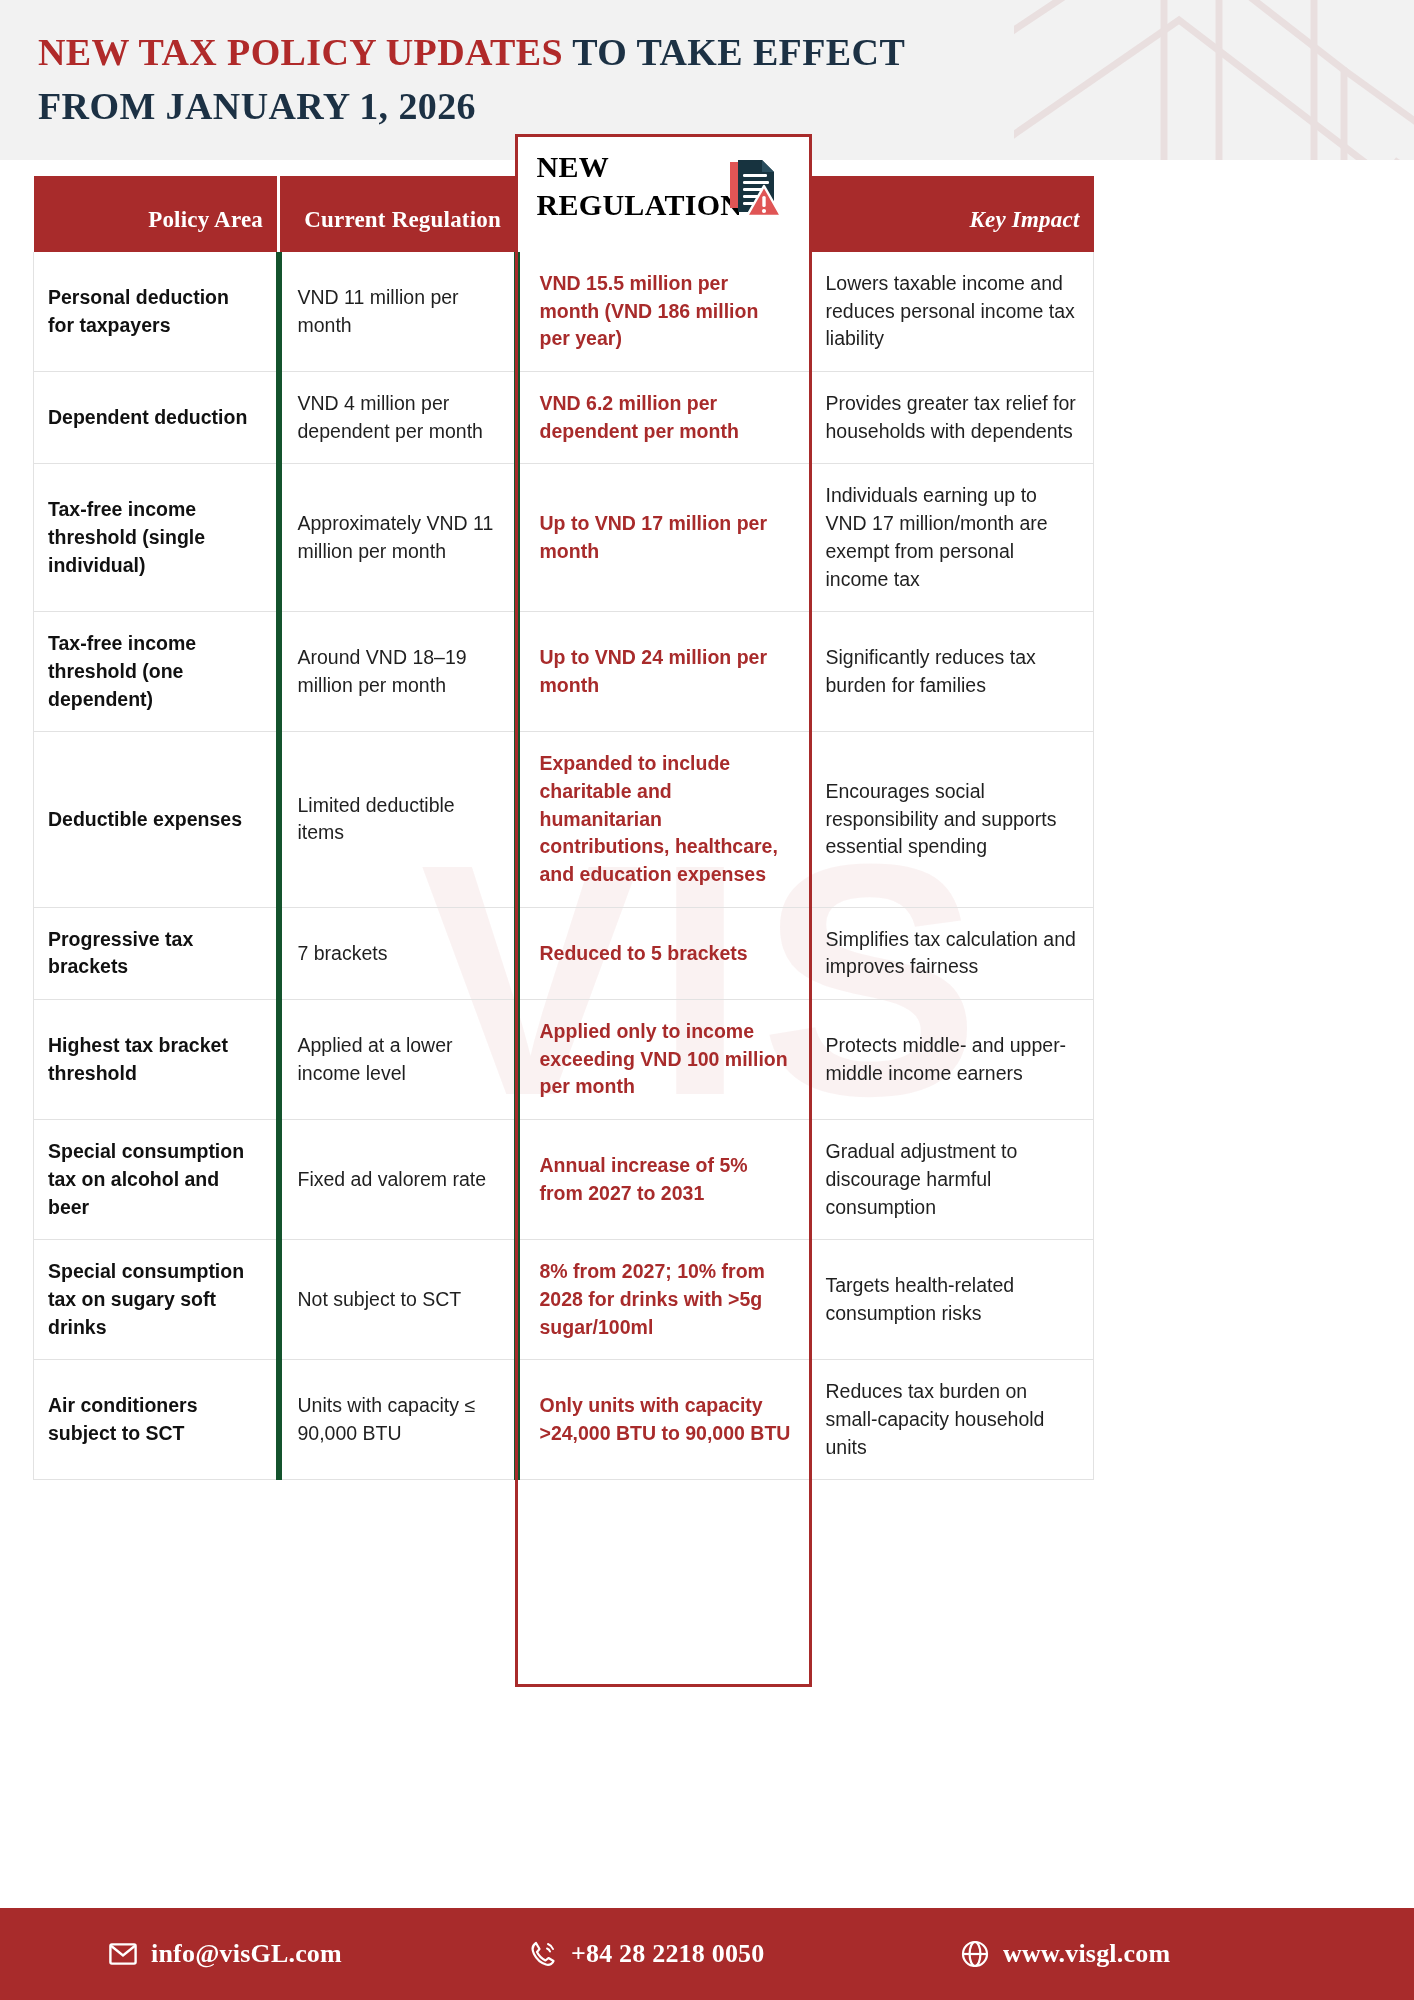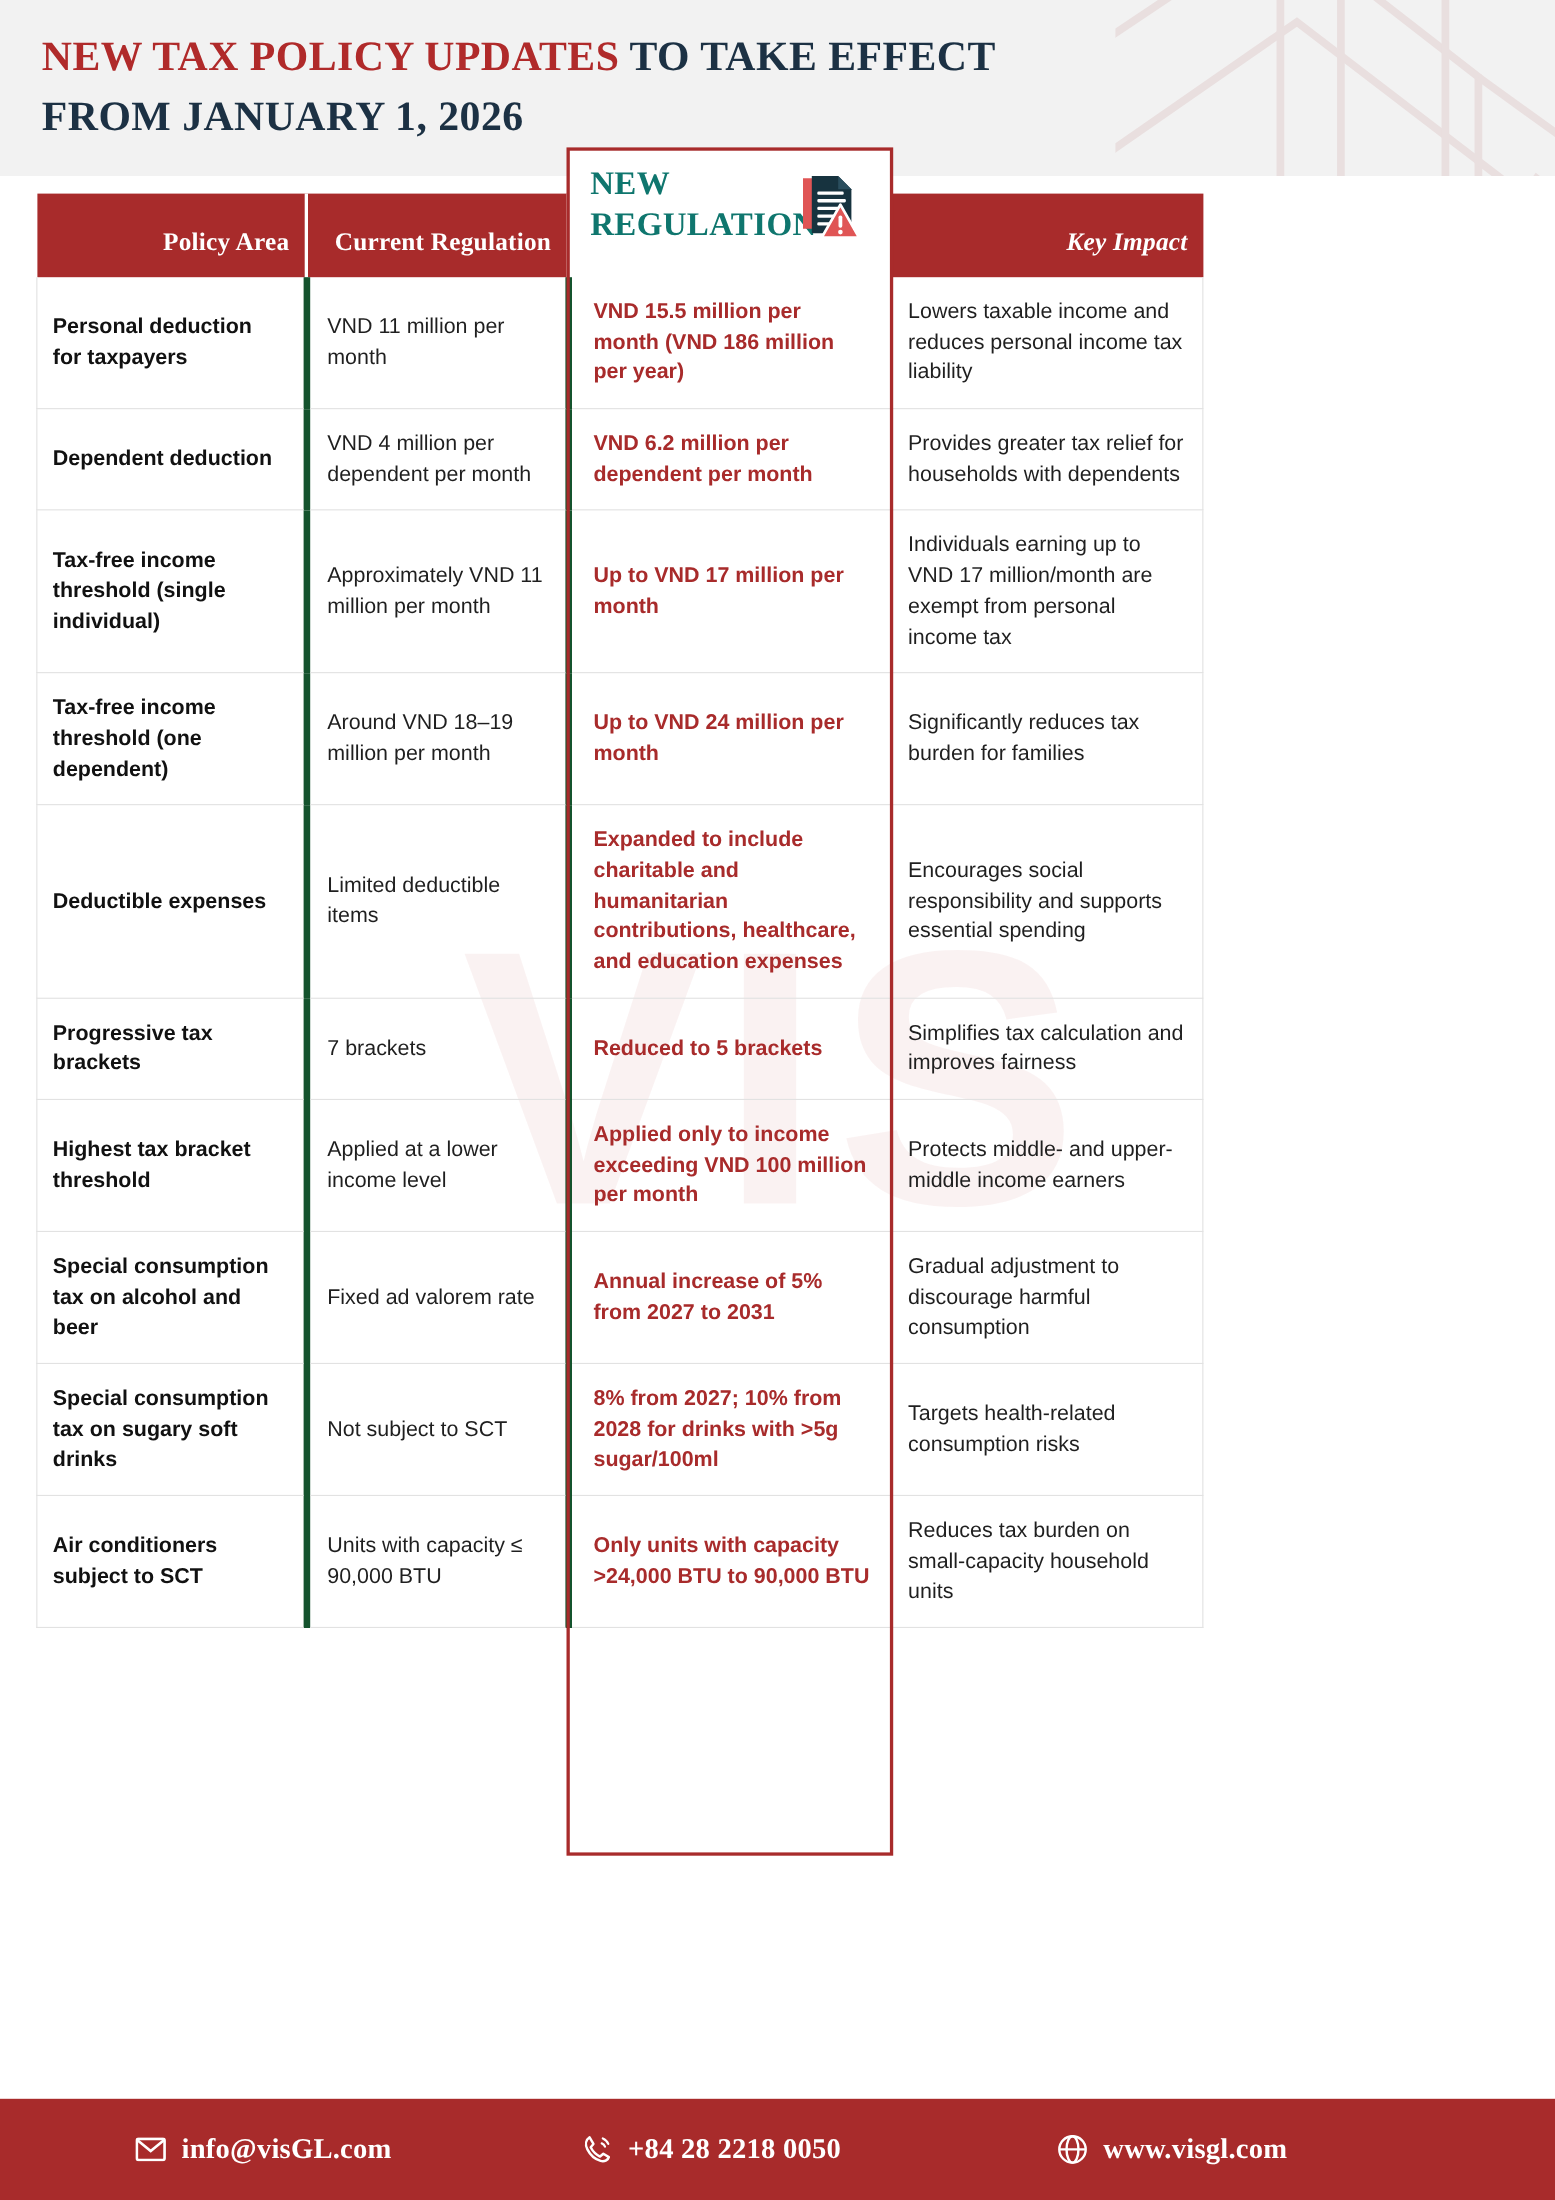--- a/index.html
+++ b/index.html
@@ -168,21 +168,21 @@
   }
   .hl-title {
     position: absolute;
     left: 498px;
     top: -26px;
     z-index: 6;
     font-family: "Liberation Serif", serif;
     font-weight: 700;
     font-size: 30px;
     line-height: 1.28;
-    color: #0f766e;
+    color: #000000;
     letter-spacing: 0.3px;
     width: 210px;
   }
   .hl-icon {
     position: absolute;
     left: 712px;
     top: -16px;
     width: 58px;
     height: 62px;
     z-index: 6;
@@ -211,21 +211,21 @@
     white-space: nowrap;
   }
   .footer-item .fi-icon {
     display: inline-flex;
     align-items: center;
     justify-content: center;
     width: 30px;
     height: 30px;
     margin-right: 13px;
   }
-  .fi-email  { position: absolute; left: 122px; }
+  .fi-email  { position: absolute; left: 108px; }
   .fi-phone  { position: absolute; left: 528px; }
   .fi-web    { position: absolute; left: 960px; }
 </style>
 </head>
 <body>
 
 <div id="page">
 
   <div class="watermark">VIS</div>
 

